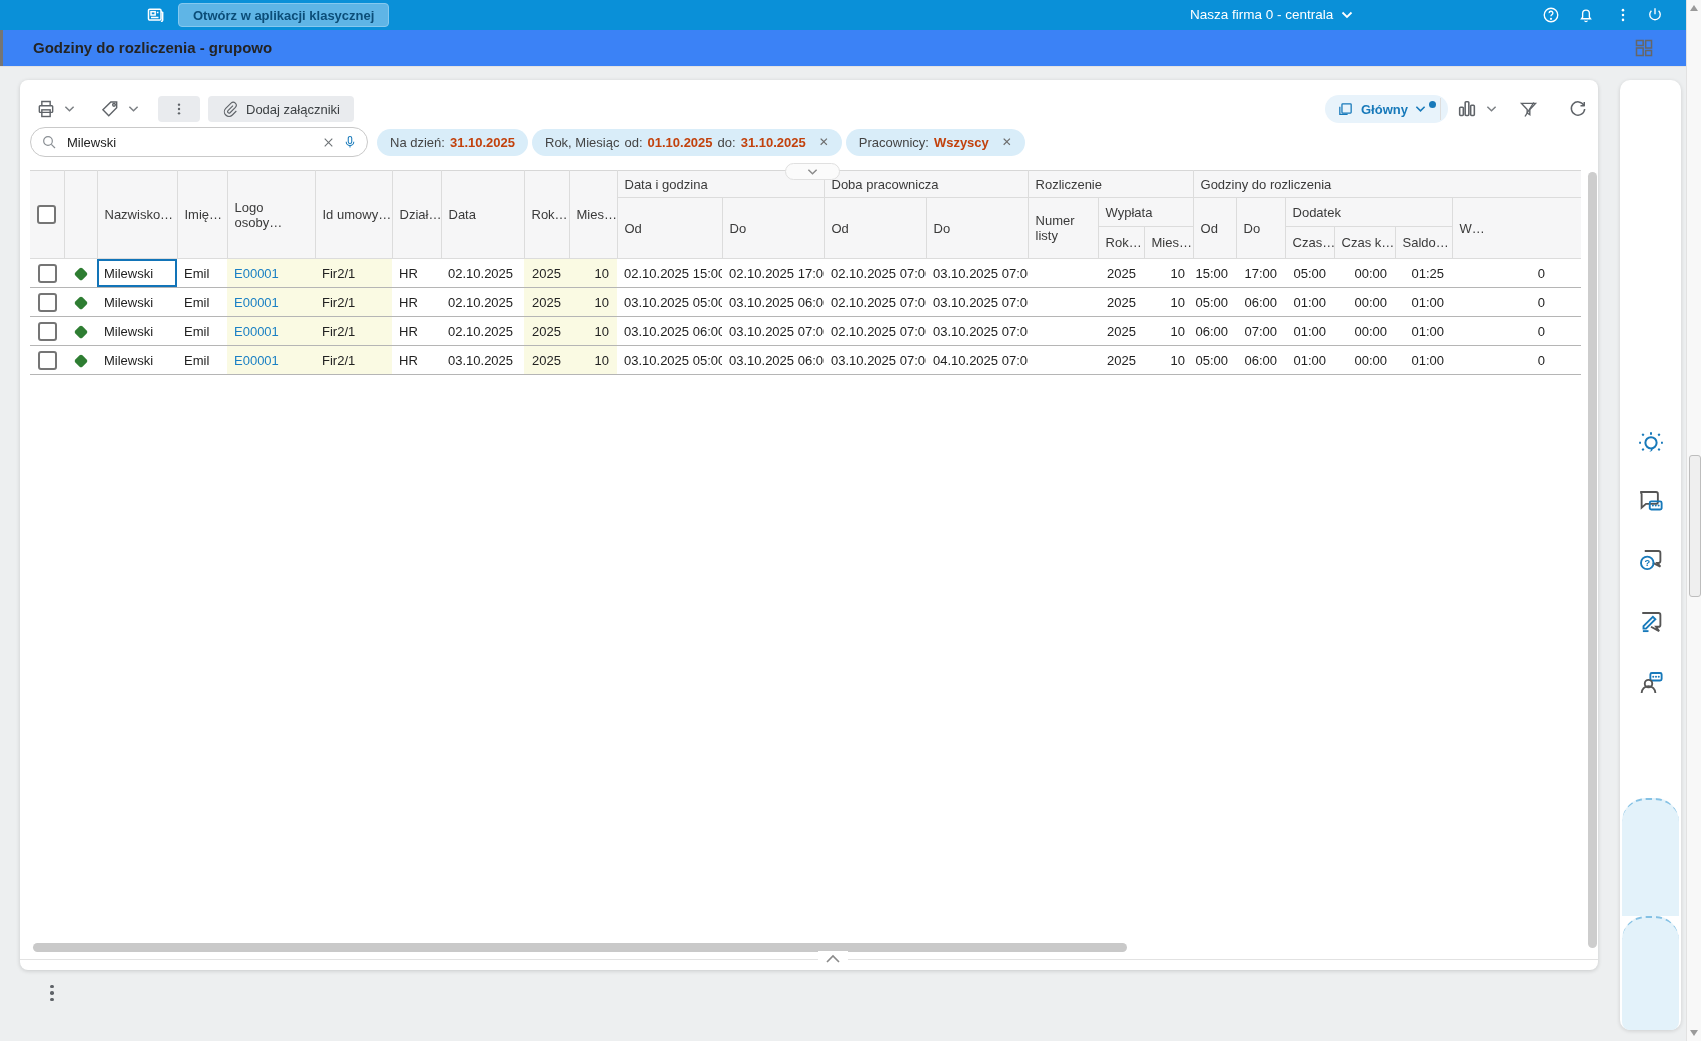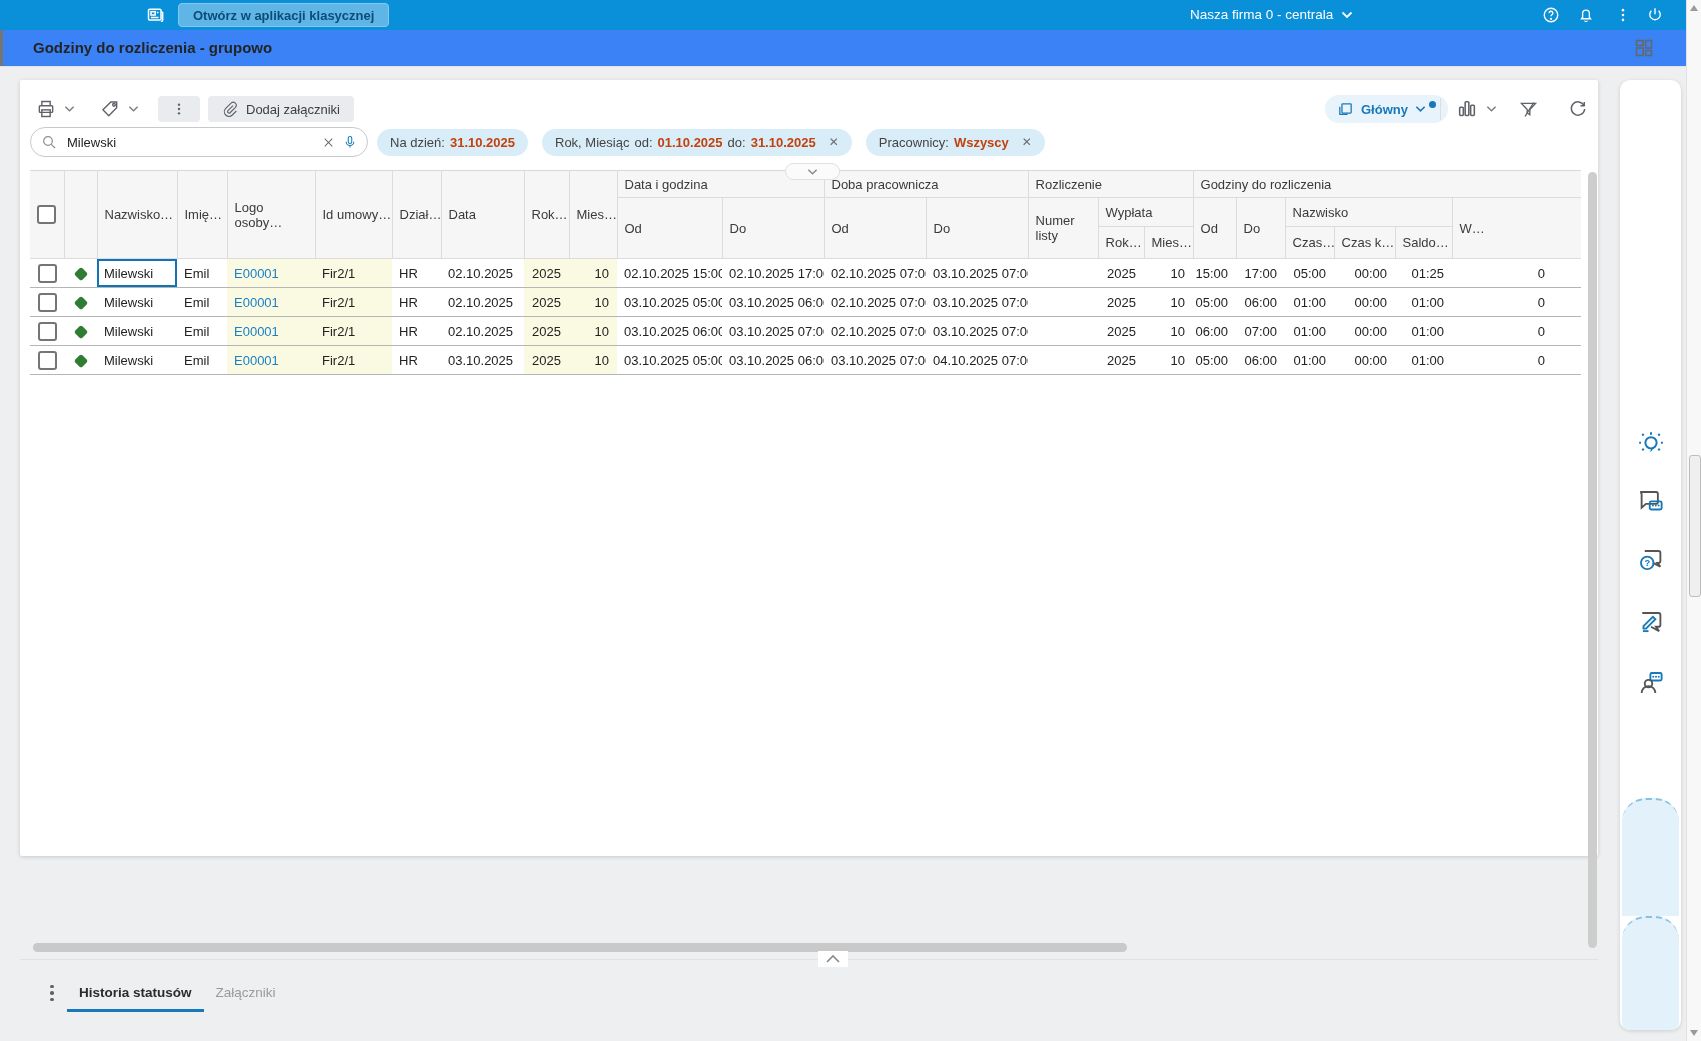--- a/index.html
+++ b/index.html
@@ -13,21 +13,21 @@
     background:#5fb5e6;border:1px solid #85c9ef;border-radius:4px;color:#0b4d78;font-weight:700;
     font-size:13px;cursor:pointer;}
   .company{position:absolute;left:1190px;top:7px;color:#fff;font-size:13.5px;cursor:pointer;display:flex;align-items:center;gap:8px;}
   .tb-ic{position:absolute;top:6px;cursor:pointer;}
   
   .titlebar{position:absolute;left:0;top:30px;width:1686px;height:36px;background:#3b82f6;border-bottom:1px solid #e3e3e3;}
   .left-strip{position:absolute;left:0;top:0;width:3px;height:36px;background:#757575;}
   .page-title{position:absolute;left:33px;top:9px;font-size:15px;font-weight:700;color:#242424;}
   .grid-ic{position:absolute;left:1634px;top:8px;cursor:pointer;}
   
-  .card{position:absolute;left:20px;top:80px;width:1578px;height:776px;background:#fff;border-radius:2px;
+  .card{position:absolute;left:20px;top:80px;width:1578px;height:890px;background:#fff;border-radius:8px;
         box-shadow:0 1px 4px rgba(0,0,0,.16);}
   
   .tool{position:absolute;top:16px;height:26px;display:flex;align-items:center;cursor:pointer;}
   .btn-gray{background:#e9ebee;border-radius:4px;display:flex;align-items:center;justify-content:center;
             gap:8px;color:#3c4043;font-size:13px;cursor:pointer;}
   .pill-view{position:absolute;left:1305px;top:15px;height:28px;padding:0 12px;border-radius:15px;
      background:#e8f3fb;display:flex;align-items:center;gap:7px;color:var(--accent);font-weight:700;cursor:pointer;text-align:center;}
   .vdiv{position:absolute;left:1420px;top:18px;width:1px;height:22px;background:#ddd;}
   .dot{width:7px;height:7px;border-radius:50%;background:var(--accent);margin:-10px 0 0 -4px;}
   
@@ -233,21 +233,21 @@
         <input type="text" value="Milewski" style="">
         <svg width="13" height="13" viewBox="0 0 24 24" fill="none" stroke="#6d7275" stroke-width="2">
             <path d="M5 5l14 14M19 5 5 19"></path>
           </svg>
         <svg width="14" height="18" viewBox="0 0 24 24" fill="none" stroke="#1779ba" stroke-width="1.8">
           <rect x="9" y="2.5" width="6" height="12" rx="3"></rect>
             <path d="M5.5 11.5a6.5 6.5 0 0 0 13 0"></path>
             <path d="M12 18v3.5"></path>
         </svg>
       </div>
-      <div id="chips" style="display:flex;gap:14px">
+      <div id="chips" style="display:flex;gap:4px">
           <span class="chip">
             <span class="n">Na dzień:</span>
             <span class="b">31.10.2025</span>
           </span>
           <span class="chip">
             <span class="n">Rok, Miesiąc</span>
             <span class="n">od:</span>
             <span class="b">01.10.2025</span>
             <span class="n">do:</span>
             <span class="b">31.10.2025</span>
@@ -313,21 +313,21 @@
             </tr>
             <tr class="hr1">
               <th rowspan="2">Od</th>
               <th rowspan="2">Do</th>
               <th rowspan="2">Od</th>
               <th rowspan="2">Do</th>
               <th rowspan="2">Numer listy</th>
               <th colspan="2">Wypłata</th>
               <th rowspan="2">Od</th>
               <th rowspan="2">Do</th>
-              <th colspan="3">Nazwisko</th>
+              <th colspan="3">Dodatek</th>
               <th rowspan="2">W…</th>
             </tr>
             <tr class="hr2">
               <th>Rok…</th>
               <th>Mies…</th>
               <th>Czas…</th>
               <th>Czas k…</th>
               <th>Saldo…</th>
             </tr>
           </thead>
@@ -443,24 +443,20 @@
     <div class="bchev">
       <svg width="16" height="10" viewBox="0 0 16 10" fill="none" stroke="#8a8a8a" stroke-width="1.6">
           <path d="M2 8l6-6 6 6"></path>
         </svg>
     </div>
     <div class="tabkebab">
         <i></i>
         <i></i>
         <i></i>
       </div>
-    <div class="tabs">
-      <div class="tab active">Historia statusów</div>
-      <div class="tab">Załączniki</div>
-    </div>
   </div>
 
   <div class="sidepanel">
     <span class="side-ic" style="top:349px">
       <svg width="30" height="30" viewBox="0 0 24 24" fill="none" stroke="#1779ba" stroke-width="1.6">
         <circle cx="12" cy="11" r="4.5"></circle>
         <path d="M12 2.5v2M20 11h1.5M2.5 11H4M17.8 5.2l1.2-1.2M5 17l1.2-1.2M19 17l-1.2-1.2M6.2 5.2 5 4"></path>
         <path d="M12 15.5c.3 1.4-.4 2-1.4 2.4 1.6.4 2.6-.2 2.8-2.1" fill="#1779ba" stroke="none"></path>
       </svg>
     </span>

